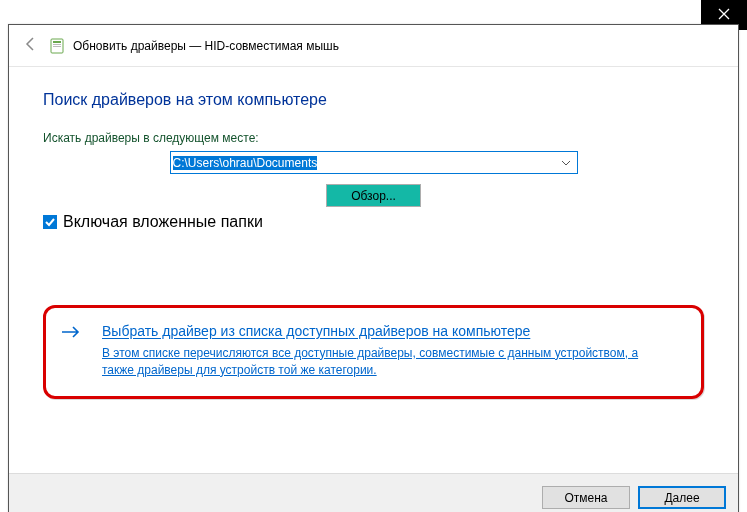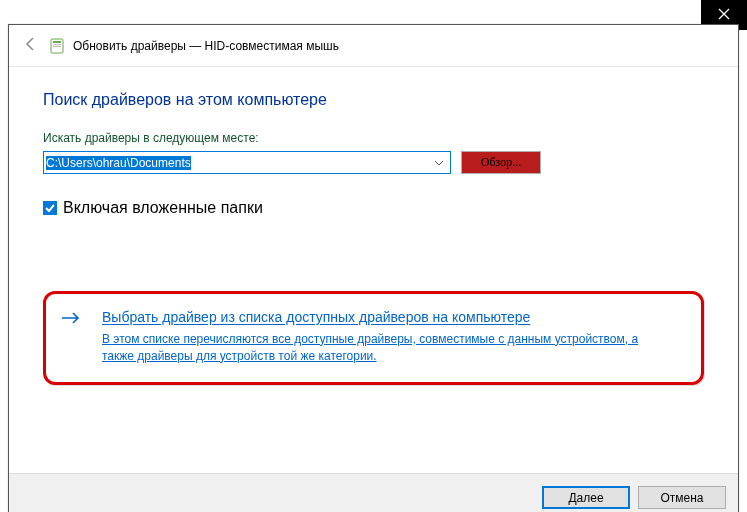--- a/index.html
+++ b/index.html
@@ -58,21 +58,22 @@
   }
   .label {
     font-size: 12px;
     color:#14532d;
     margin-bottom: 6px;
   }
   .path-row {
     display:flex;
     align-items:center;
     gap: 10px;
-    margin-bottom: 25px;
+    margin-bottom: 6px;
+    flex-direction: column;
   }
   .path-input {
     width: 408px;
     height: 23px;
     border: 1px solid #0078d7;
     font-size: 12px;
     padding: 0 2px;
     display:flex;
     align-items:center;
     background:#fff;
@@ -88,27 +89,26 @@
     color:#fff;
     padding: 1px 0;
   }
   .combo-arrow {
     width: 18px;
     text-align:center;
     color:#555;
     font-size: 10px;
   }
   .browse-btn {
-    width: 80px;
+    width: 95px;
     height: 23px;
     font-size: 12px;
     border: 1px solid #adadad;
-    background: #b91c1c;
+    background: #14b8a6;
     cursor: pointer;
-    font-family: Liberation Serif, serif;
   }
   .chk-row {
     display:flex;
     align-items:center;
     gap: 6px;
     font-size: 16px;
     color:#000;
   }
   .chk {
     width: 14px; height: 14px;
@@ -243,17 +243,17 @@
         </div>
         <div>
           <div class="pick-title">Выбрать драйвер из списка доступных драйверов на компьютере</div>
           <div class="pick-desc">В этом списке перечисляются все доступные драйверы, совместимые с данным устройством, а также драйверы для устройств той же категории.</div>
         </div>
       </div>
     </div>
   </div>
 
   <div class="footer">
+    <button class="ft-btn">Отмена</button>
     <button class="ft-btn primary">Далее</button>
-    <button class="ft-btn">Отмена</button>
   </div>
 
 </div>
 
 </body></html>

